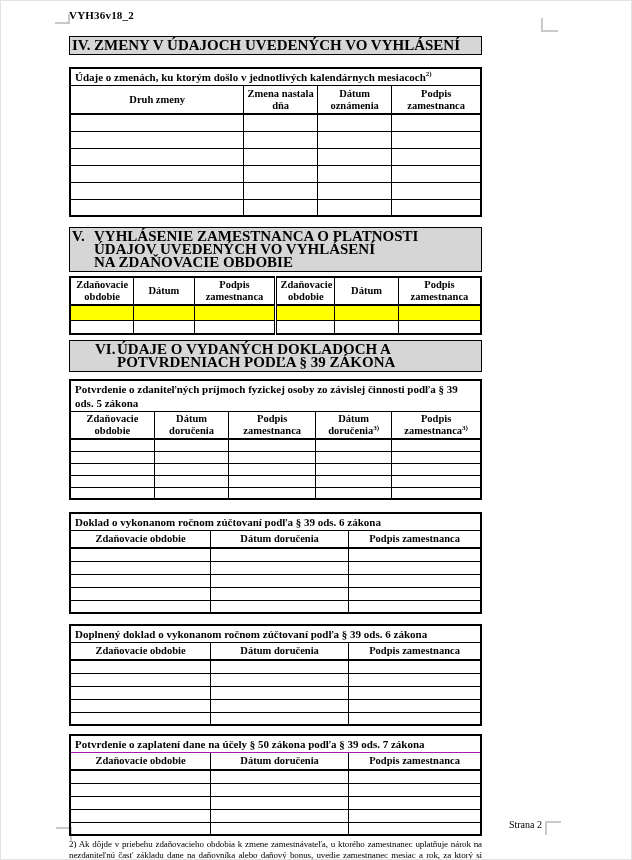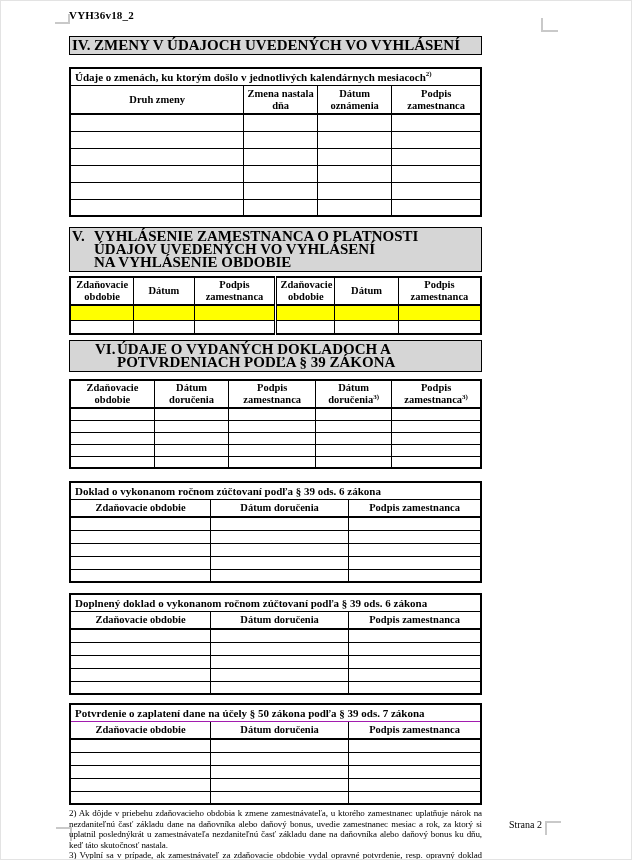--- a/index.html
+++ b/index.html
@@ -139,21 +139,21 @@
             <td></td>
             <td></td>
           </tr>
         </tbody>
     </table>
 
     <div class="section-bar" style="margin-top:10px;">
       <span class="sec-num">V.</span>
       <span class="sec-text">
         <span>VYHLÁSENIE ZAMESTNANCA O PLATNOSTI ÚDAJOV UVEDENÝCH VO VYHLÁSENÍ</span><br>
-        <span>NA VYHLÁSENIE OBDOBIE</span>
+        <span>NA ZDAŇOVACIE OBDOBIE</span>
       </span>
     </div>
 
     <table class="tbl-v">
       <colgroup>
         <col style="width:15.5%">
           <col style="width:14.7%">
           <col style="width:19.9%">
         <col style="width:14.3%">
           <col style="width:15.5%">
@@ -198,20 +198,23 @@
 
     <table class="tbl-vi1">
       <colgroup>
         <col style="width:20.5%">
           <col style="width:18.1%">
           <col style="width:21.1%">
           <col style="width:18.5%">
           <col style="width:21.7%">
       </colgroup>
       <thead>
+        <tr class="caption-row">
+          <td colspan="5" style="border-bottom:1px solid #000;">Potvrdenie o zdaniteľných príjmoch fyzickej osoby zo závislej činnosti podľa § 39 ods. 5 zákona</td>
+        </tr>
         <tr>
           <th>Zdaňovacie obdobie</th>
           <th>Dátum doručenia</th>
           <th>Podpis zamestnanca</th>
           <th>
             <span>Dátum doručenia</span><sup>3)</sup>
           </th>
           <th>
             <span>Podpis zamestnanca</span><sup>3)</sup>
           </th>

